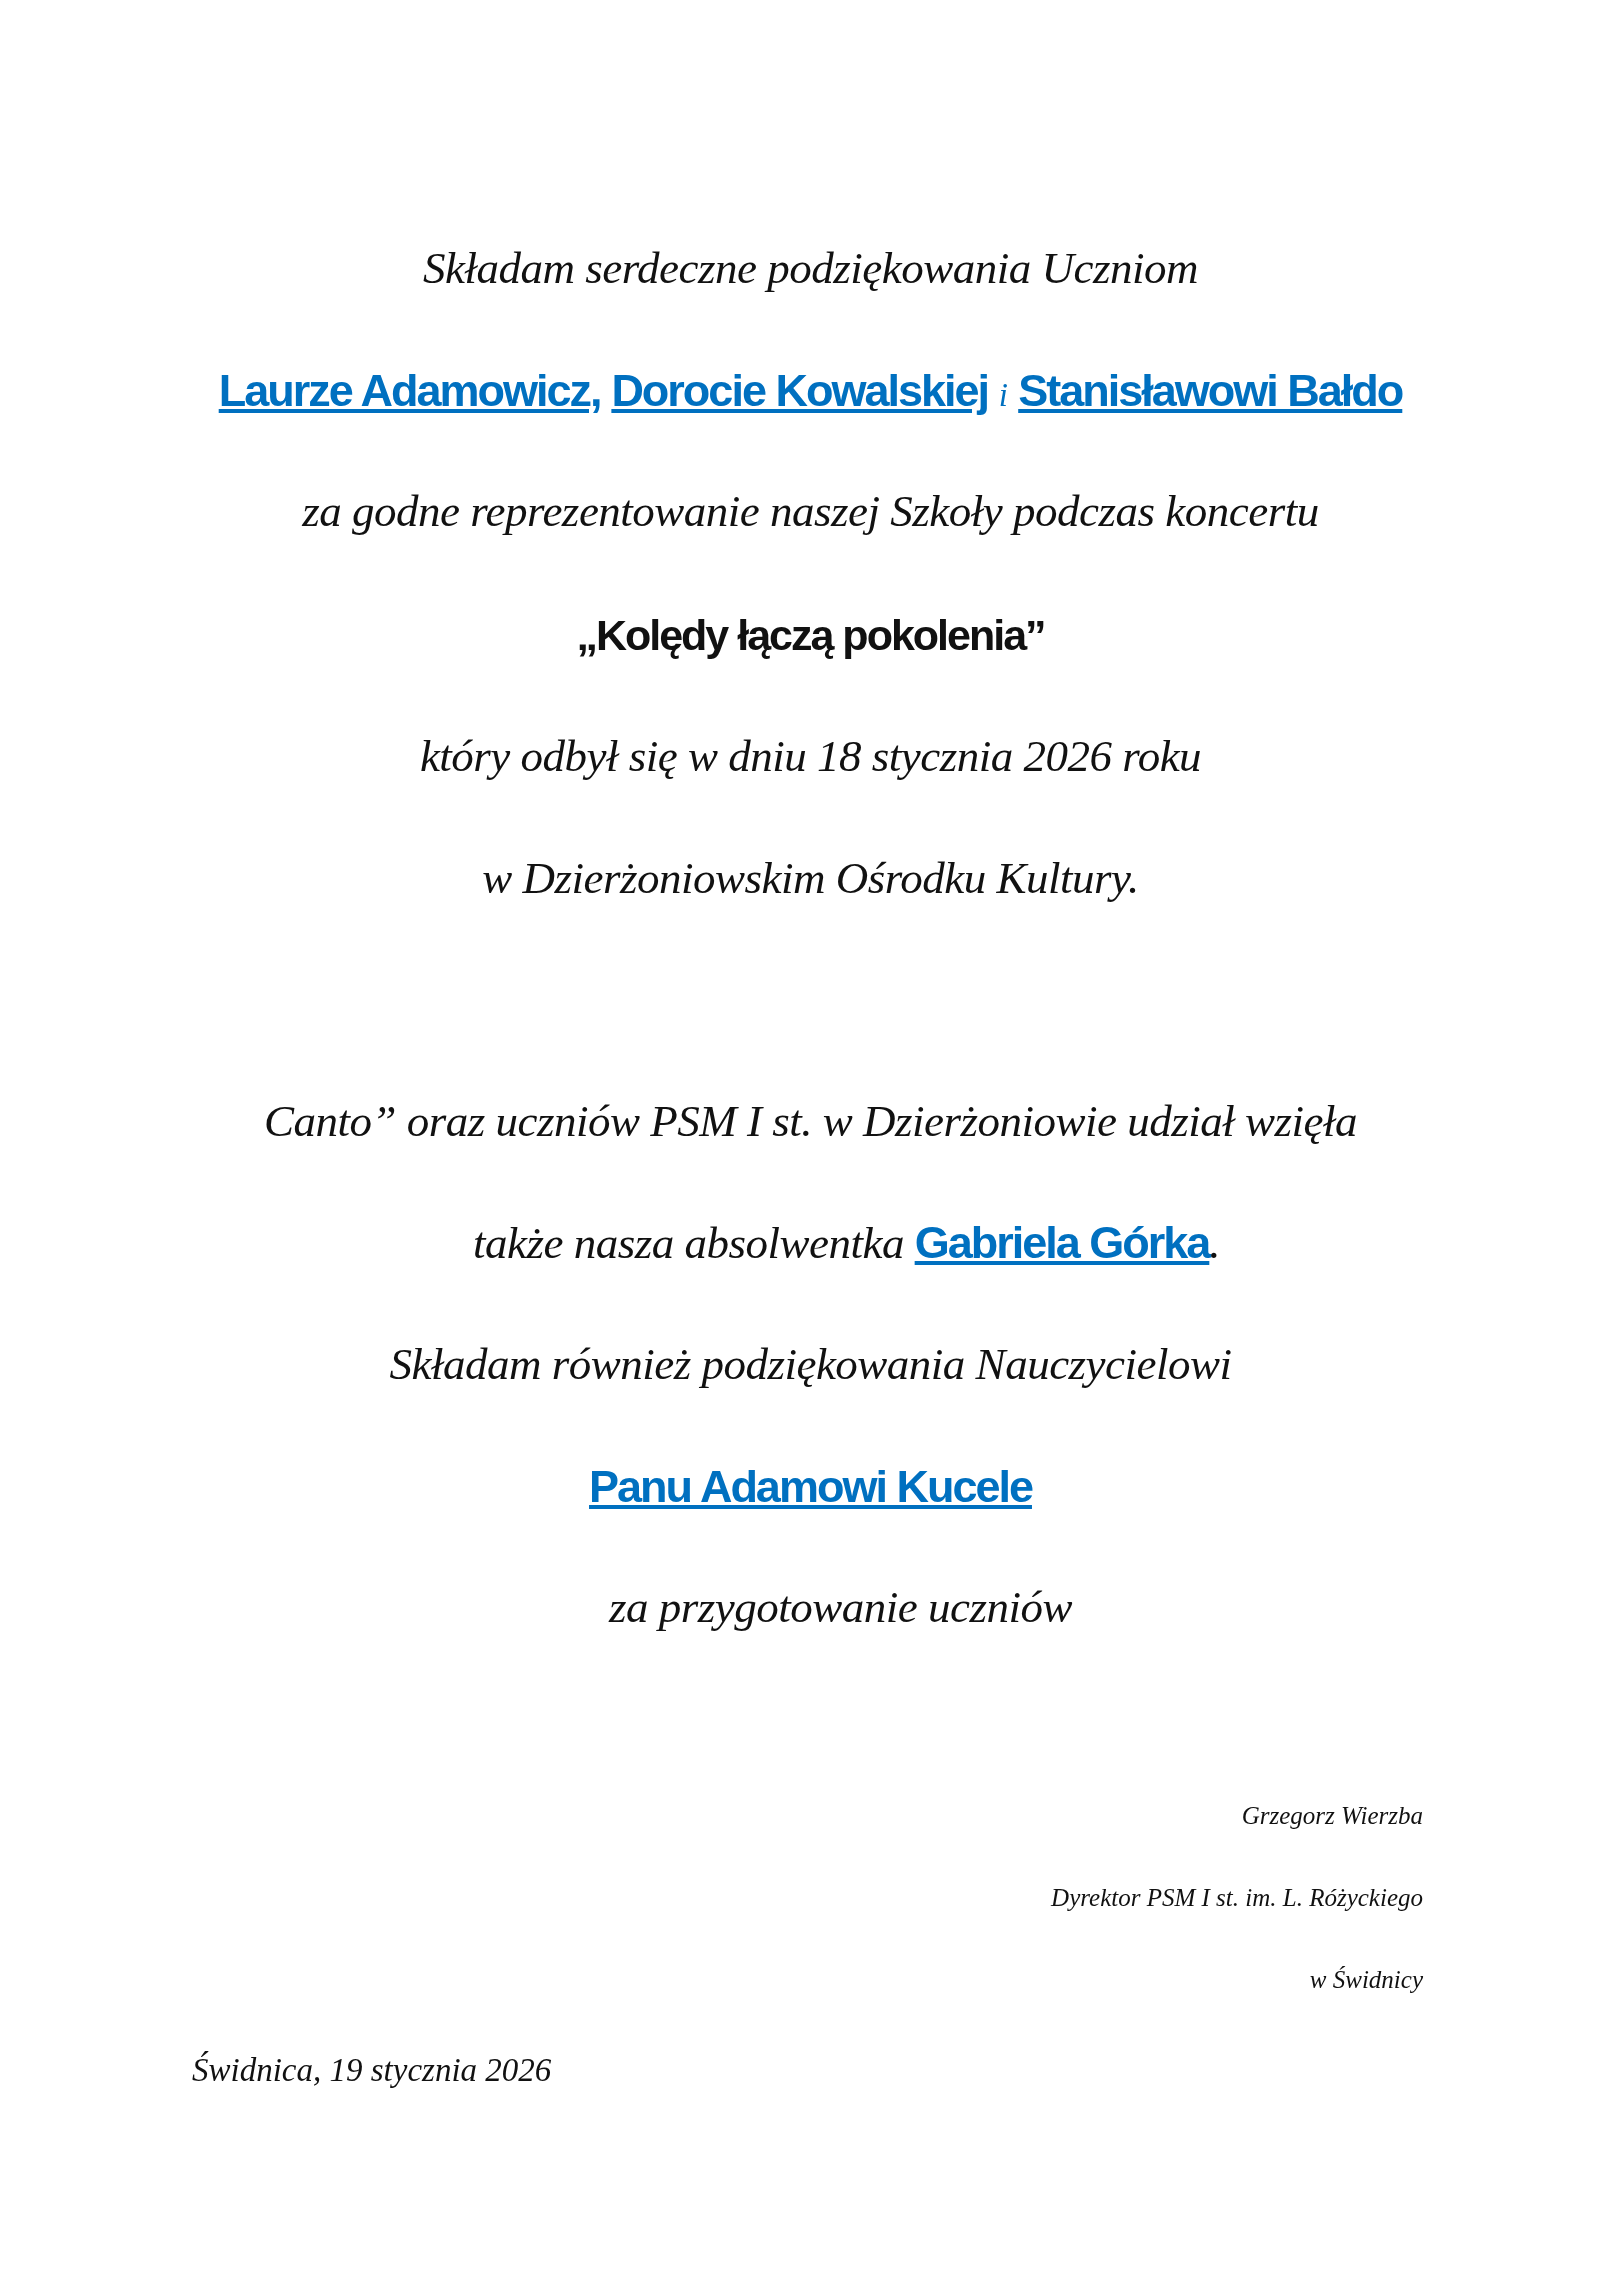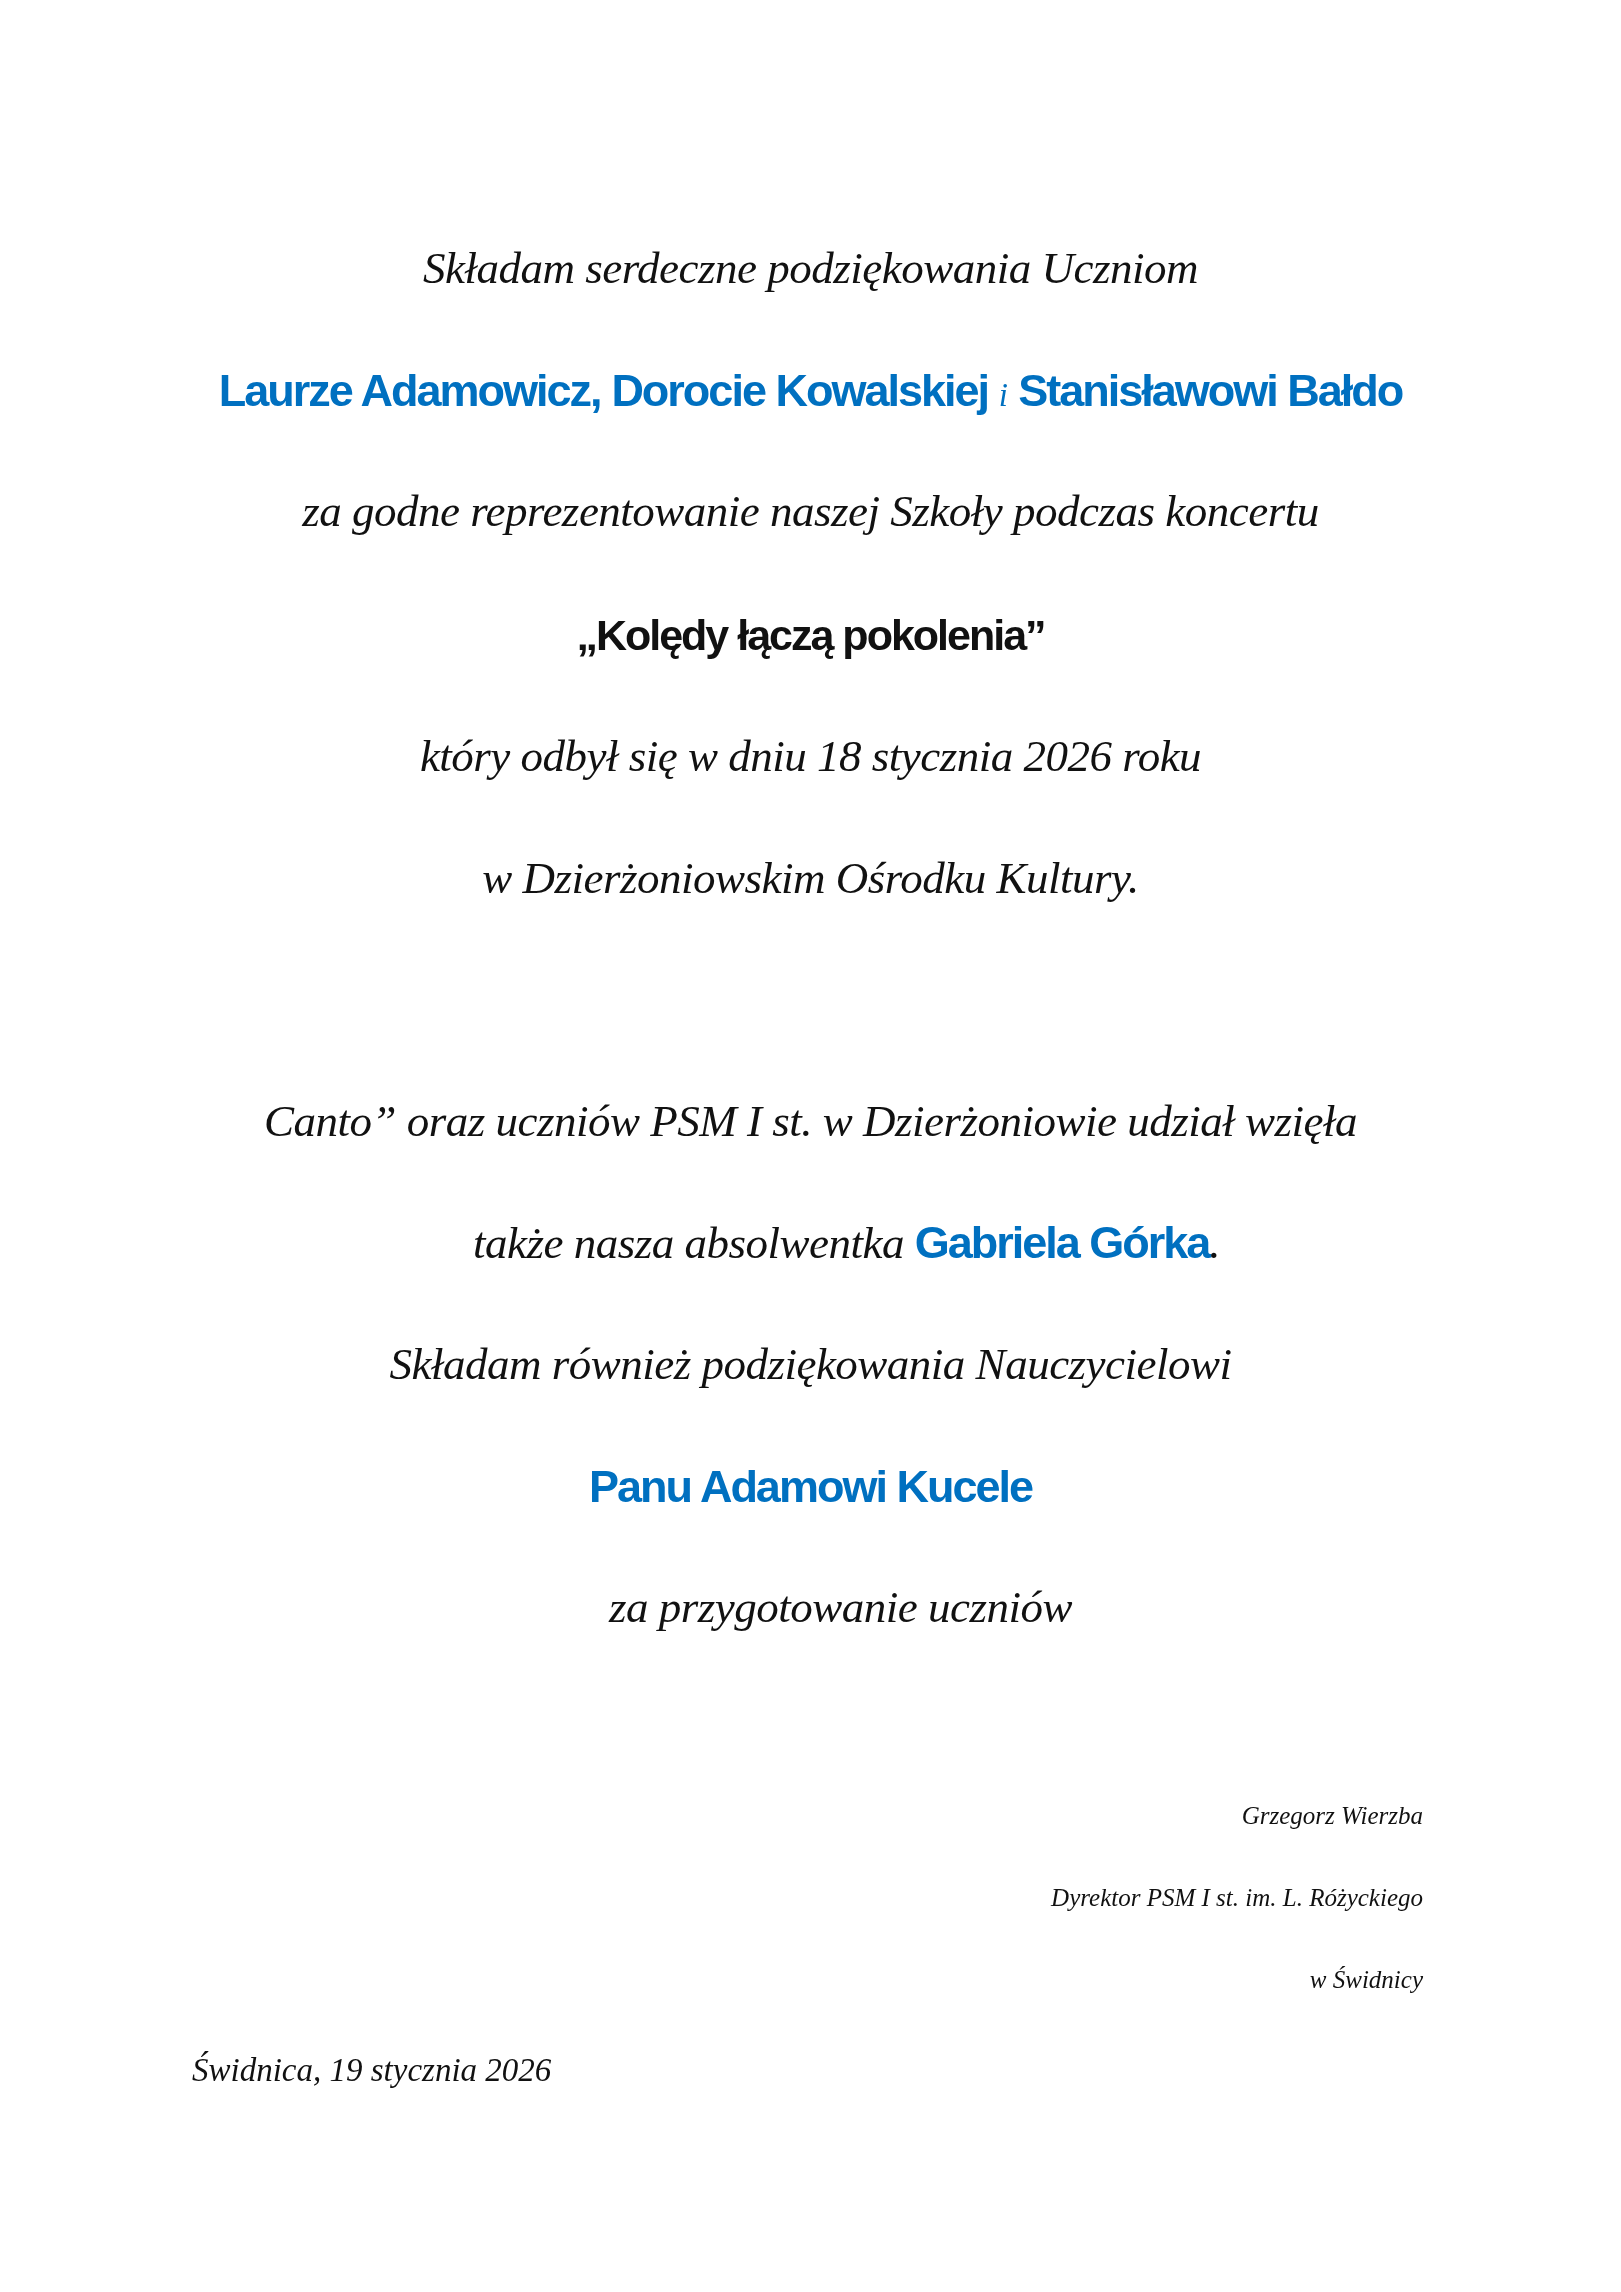--- a/index.html
+++ b/index.html
@@ -31,20 +31,21 @@
       font-size: 45px;
       line-height: 59px;
       white-space: nowrap;
       letter-spacing: -0.5px;
     }
     .hl {
       font-family: "Liberation Sans", sans-serif;
       font-style: normal;
       font-weight: bold;
       letter-spacing: -2px;
+      text-decoration: underline;
     }
     .blue { color: #0070C0; }
     .title-line {
       font-family: "Liberation Sans", sans-serif;
       font-style: normal;
       font-weight: bold;
       font-size: 43px;
       letter-spacing: -2px;
       color: #111111;
     }

